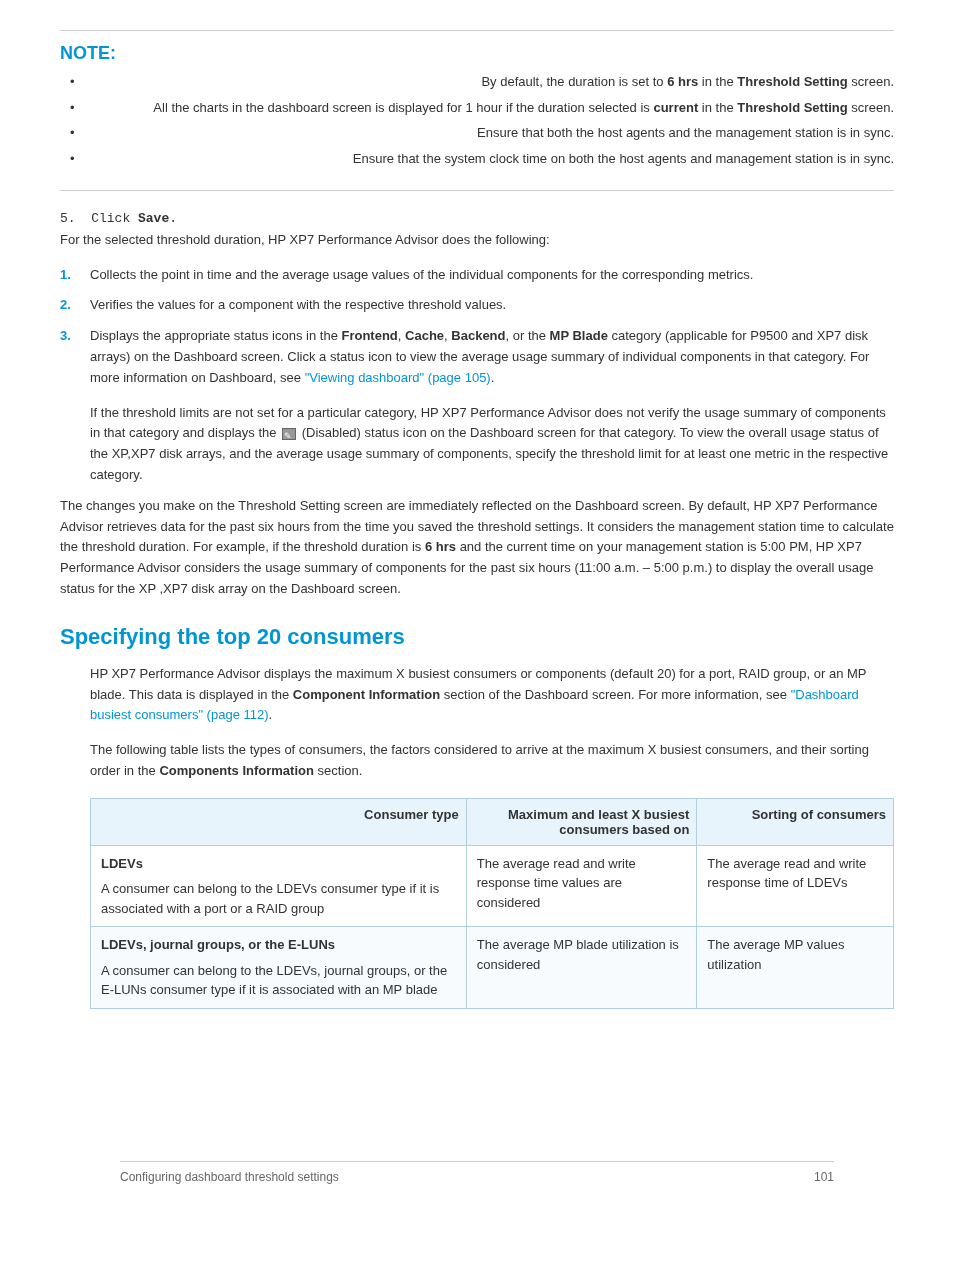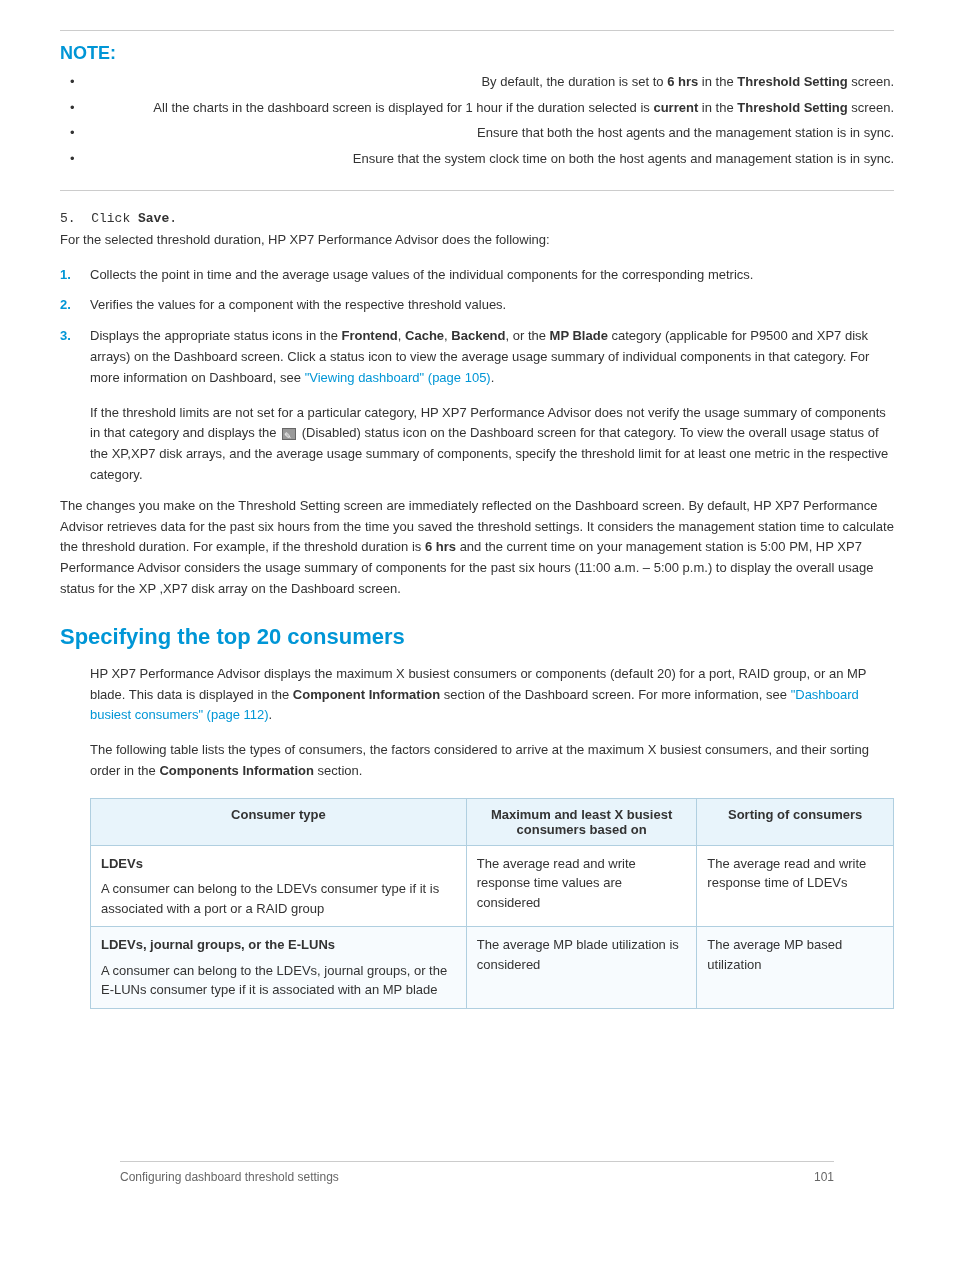--- a/index.html
+++ b/index.html
@@ -95,21 +95,21 @@
     }
     table {
       width: 100%;
       border-collapse: collapse;
       font-size: 13px;
     }
     table th {
       background: #e8f4fb;
       border: 1px solid #b0cfe0;
       padding: 8px 7px;
-      text-align: center;
+      text-align: right;
       font-weight: bold;
       vertical-align: top;
     }
     table td {
       border: 1px solid #b0cfe0;
       padding: 8px 10px;
       vertical-align: top;
       line-height: 1.5;
     }
     table tr:nth-child(even) td {
@@ -219,21 +219,21 @@
             </td>
             <td>The average read and write response time values are considered</td>
             <td>The average read and write response time of LDEVs</td>
           </tr>
           <tr>
             <td>
               <div><strong>LDEVs, journal groups, or the E-LUNs</strong></div>
               <div style="margin-top:6px;">A consumer can belong to the LDEVs, journal groups, or the E-LUNs consumer type if it is associated with an MP blade</div>
             </td>
             <td>The average MP blade utilization is considered</td>
-            <td>The average MP based utilization</td>
+            <td>The average MP values utilization</td>
           </tr>
         </tbody>
       </table>
     </div>
   </div>
 
   <div class="footer-bar">
     <span>Configuring dashboard threshold settings</span>
     <span>101</span>
   </div>

